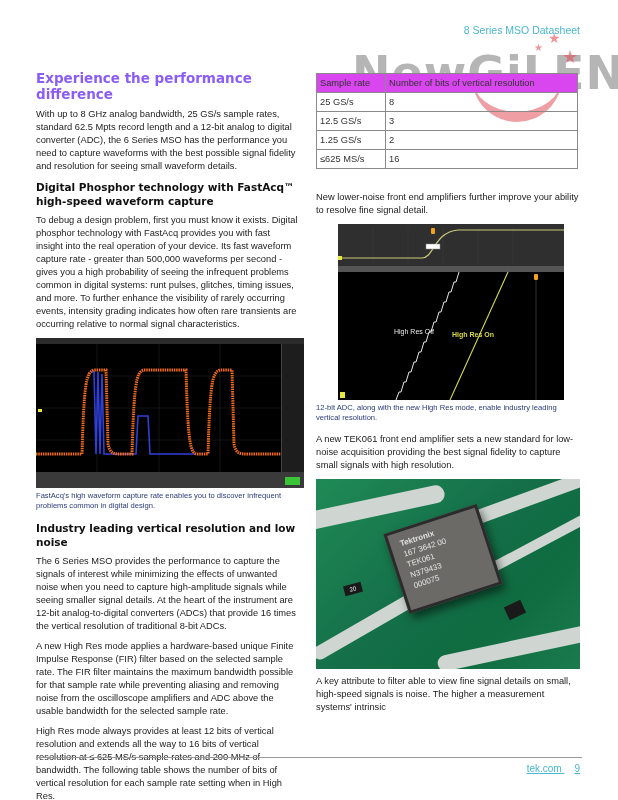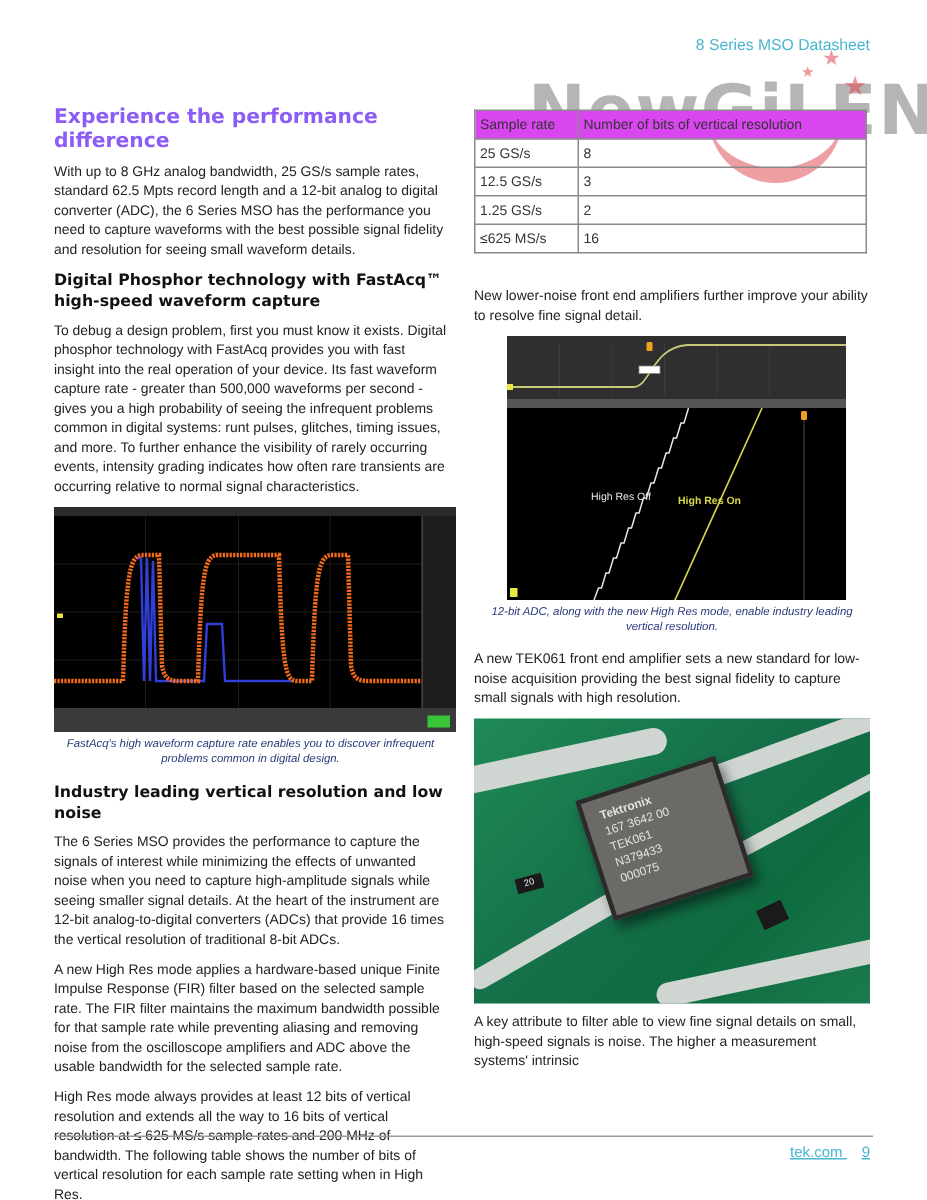--- a/index.html
+++ b/index.html
@@ -9,21 +9,21 @@
   .watermark { position: absolute; left: 352px; top: 32px; width: 230px; height: 70px; pointer-events: none; }
   .watermark .wm-text { position: absolute; left: 0; top: 14px; font-size: 46px; font-weight: bold; color: rgba(120,120,120,0.55); letter-spacing: 1px; font-family: "DejaVu Sans", sans-serif; }
   .watermark .arc { position: absolute; left: 120px; top: 20px; width: 90px; height: 60px; border-bottom: 10px solid rgba(226,80,90,0.55); border-radius: 0 0 60px 60px; }
   .watermark .star { position: absolute; color: rgba(226,80,90,0.6); font-size: 14px; }
 
   .col-left { position: absolute; left: 36px; top: 70px; width: 262px; }
   .col-right { position: absolute; left: 316px; top: 70px; width: 264px; }
   h2 { font-size: 13.5px; font-weight: bold; margin: 0 0 6px 0; color: #8b5cf6; font-family: "DejaVu Sans", sans-serif; }
   h3 { font-size: 10.5px; font-weight: bold; margin: 0 0 6px 0; color: #111; line-height: 14px; font-family: "DejaVu Sans", sans-serif; }
   p { font-size: 9.3px; line-height: 13px; margin: 0 0 7px 0; color: #222; }
-  .caption { font-style: italic; color: #2a3a7a; font-size: 7.6px; line-height: 10px; margin: 3px 0 10px 0; text-align: center; }
+  .caption { color: #2a3a7a; font-size: 7.6px; line-height: 10px; margin: 3px 0 10px 0; }
 
   table.res { border-collapse: collapse; width: 262px; font-size: 9.3px; margin-top: 3px; }
   table.res th, table.res td { border: 1px solid #8a8a8a; text-align: left; padding: 2px 3px; height: 14px; font-weight: normal; }
   table.res th { background: #d946ef; color: #333; }
   table.res td { color: #333; }
   table.res td:first-child, table.res th:first-child { width: 62px; }
 
   .scope1 { position: relative; width: 268px; height: 150px; background: #000; margin: 6px 0 2px 0; }
   .scope1 .menu { position: absolute; left: 0; top: 0; right: 0; height: 6px; background: #2b2b2b; }
   .scope1 .side { position: absolute; right: 0; top: 6px; width: 22px; bottom: 16px; background: #1d1d1d; border-left: 1px solid #444; }

